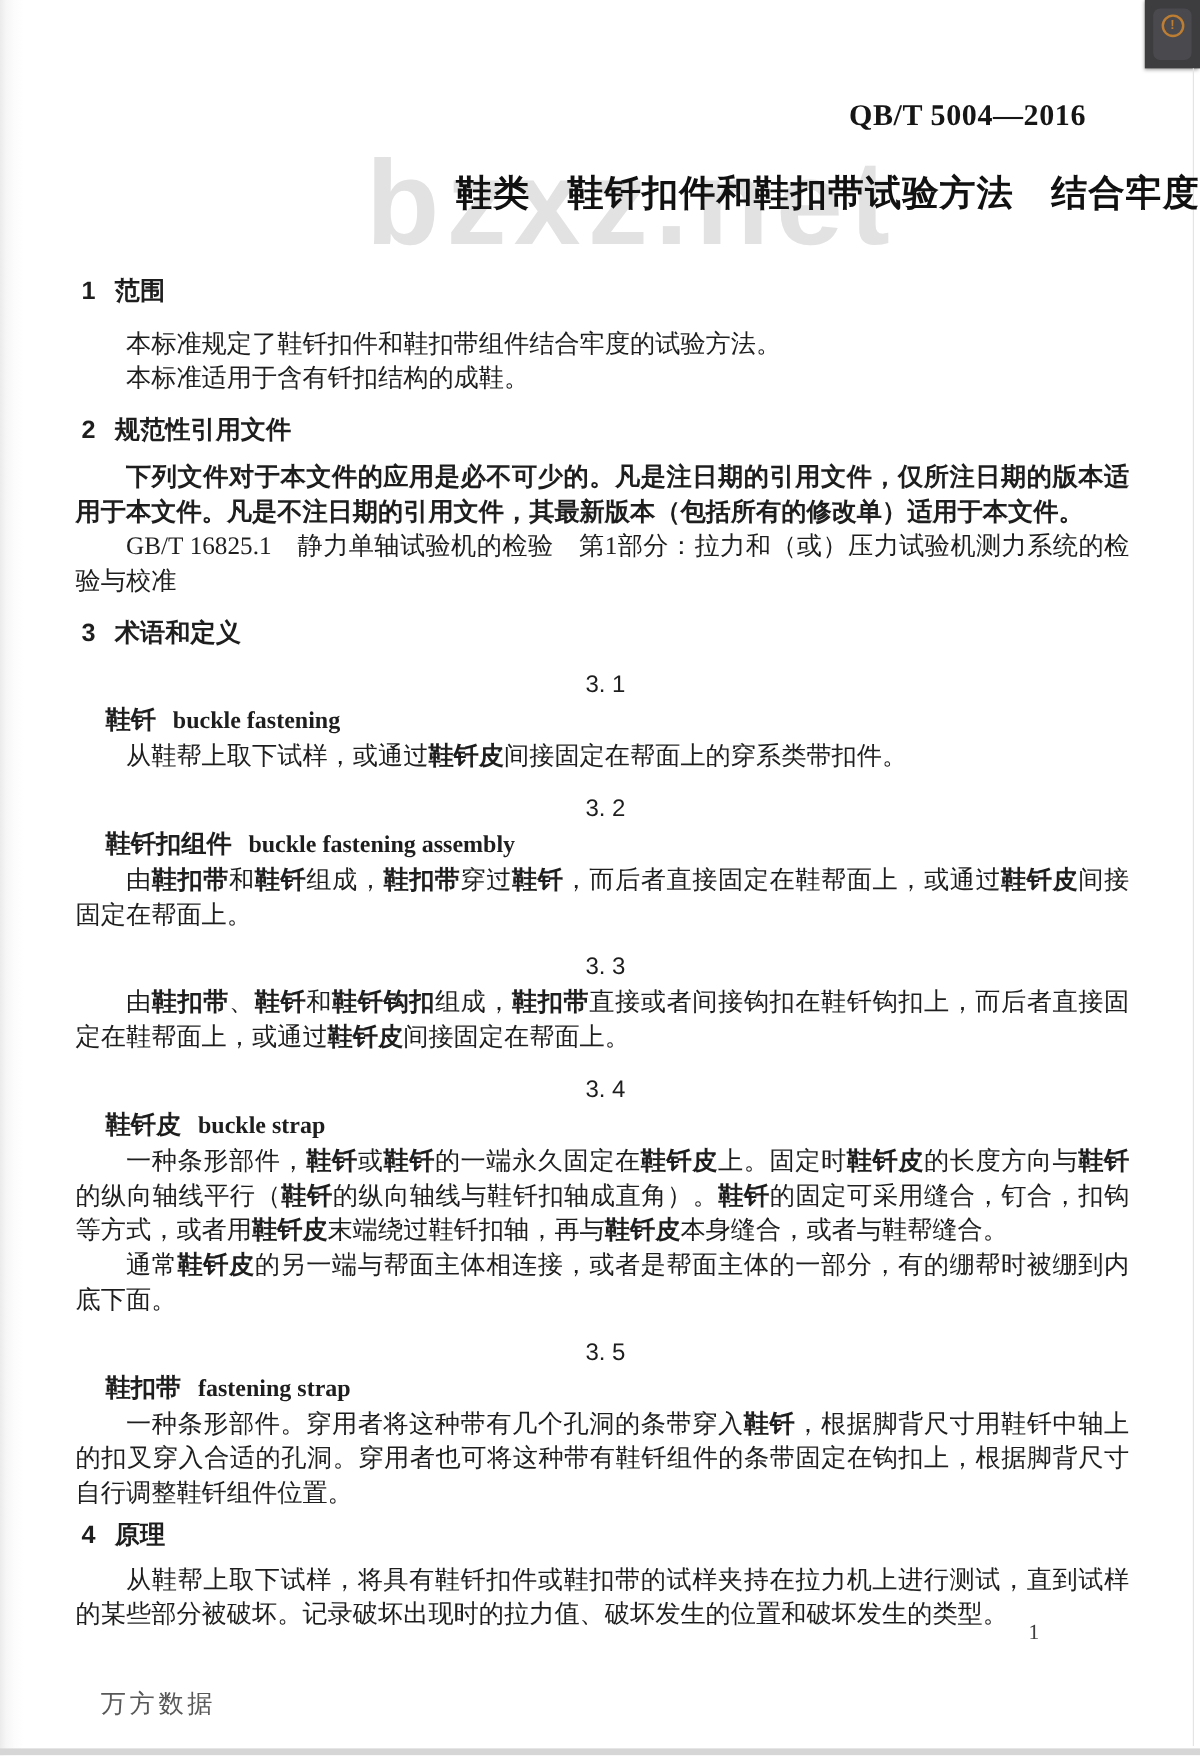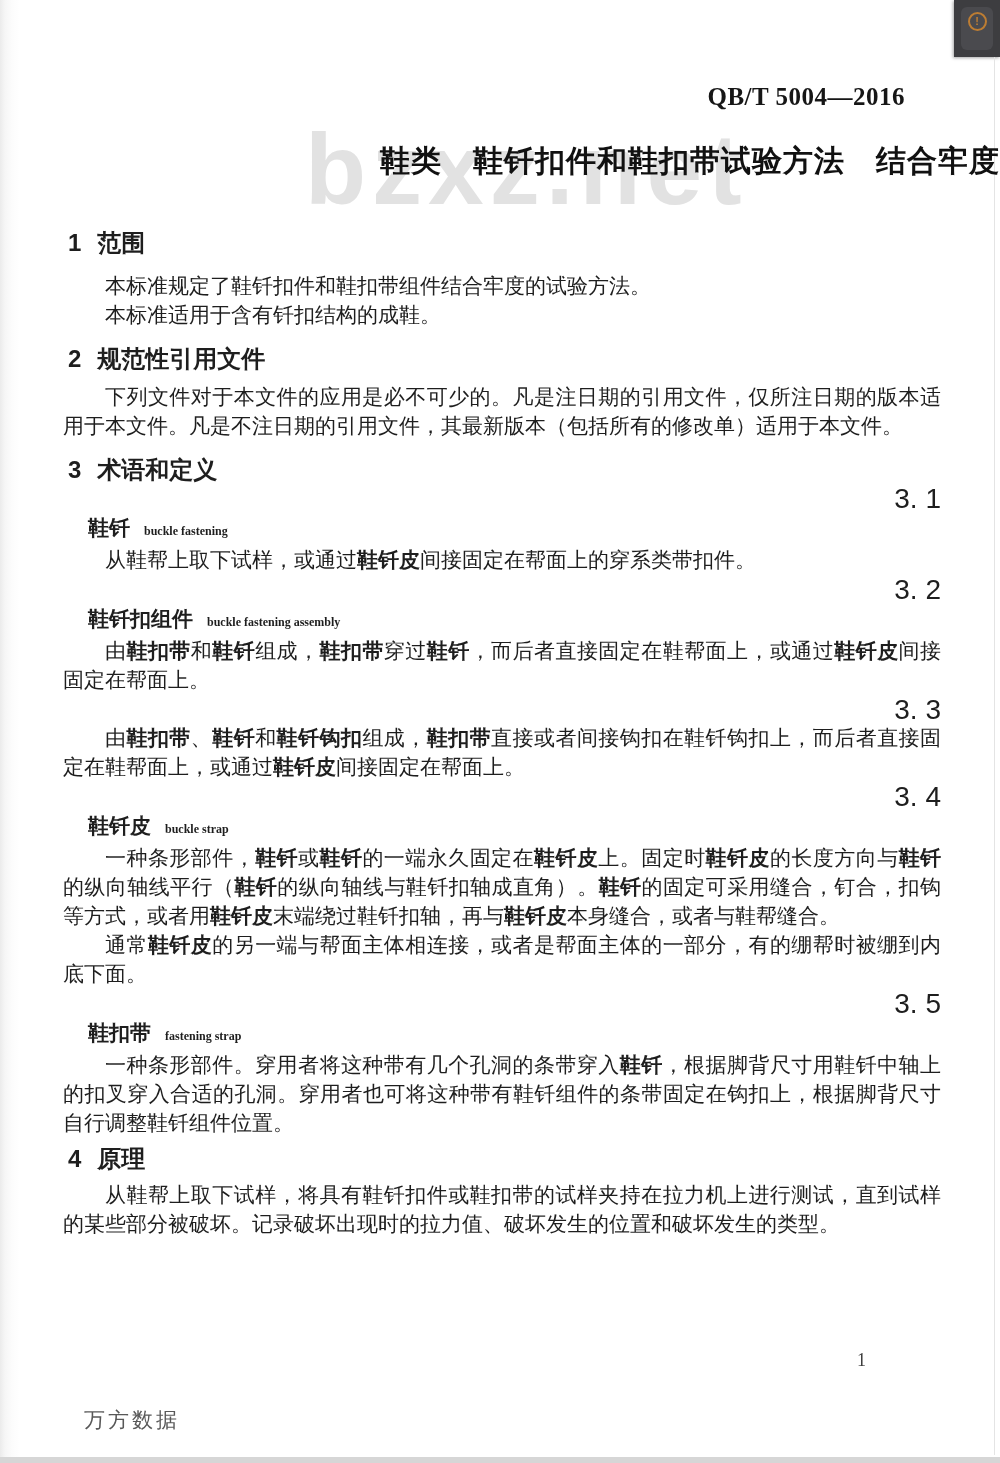--- a/index.html
+++ b/index.html
@@ -48,36 +48,36 @@
     font-family:"Liberation Sans",sans-serif;
     font-weight:bold;font-size:30px;letter-spacing:1px;color:#111;
   }
 
   .content{
     position:absolute;left:63px;top:228px;width:878px;z-index:1;
     font-size:21px;line-height:29px;text-align:justify;
   }
   .sec-h{
     font-family:"Liberation Sans",sans-serif;
-    font-weight:bold;font-size:24px;line-height:29px;
+    font-weight:bold;font-size:21px;line-height:29px;
     padding-left:5px;text-align:left;
   }
   .sec-h .num{margin-right:16px;}
   .p{margin:0;text-indent:2em;}
   .tnum{
     font-family:"Liberation Sans",sans-serif;
-    font-size:28px;line-height:29px;padding-left:5px;text-align:right;
+    font-size:20px;line-height:29px;padding-left:5px;text-align:center;margin-top:15px;
   }
   .term-line{
     font-weight:bold;line-height:29px;padding-left:25px;text-align:left;
     font-family:"Liberation Sans",sans-serif;font-size:21px;
   }
-  .term-line .en{font-family:"Liberation Serif",serif;font-size:12px;margin-left:14px;}
+  .term-line .en{font-family:"Liberation Serif",serif;font-size:20px;margin-left:14px;}
   .runs .bold{font-weight:bold;}
-  .mt15{margin-top:15px;} .mt14{margin-top:14px;} .mt10{margin-top:10px;}
+  .mt15{margin-top:15px;} .mt14{margin-top:14px;} .mt10{margin-top:10px;font-weight:bold;}
   .mt11{margin-top:11px;} .mt6{margin-top:6px;} .mt8{margin-top:8px;}
 
   .page-num{
     position:absolute;left:857px;top:1350px;z-index:1;
     font-size:18px;color:#3d3d3d;font-family:"Liberation Serif",serif;
   }
   .footer-brand{
     position:absolute;left:84px;top:1406px;z-index:1;
     font-family:"Liberation Sans",sans-serif;
     font-size:21px;letter-spacing:3px;color:#585858;
@@ -107,20 +107,21 @@
     <div class="sec-h">
       <span class="num">1</span><span>范围</span>
     </div>
     <p class="p mt15">本标准规定了鞋钎扣件和鞋扣带组件结合牢度的试验方法。</p>
     <p class="p">本标准适用于含有钎扣结构的成鞋。</p>
 
     <div class="sec-h mt14">
       <span class="num">2</span><span>规范性引用文件</span>
     </div>
     <p class="p mt10">下列文件对于本文件的应用是必不可少的。凡是注日期的引用文件，仅所注日期的版本适用于本文件。凡是不注日期的引用文件，其最新版本（包括所有的修改单）适用于本文件。</p>
+    <p class="p">GB/T 16825.1　静力单轴试验机的检验　第1部分：拉力和（或）压力试验机测力系统的检验与校准</p>
 
     <div class="sec-h mt14">
       <span class="num">3</span><span>术语和定义</span>
     </div>
 
     <div class="tnum">3. 1</div>
     <div class="term-line">
       <span>鞋钎</span><span class="en">buckle fastening</span>
     </div>
     <p class="p runs"><span>从鞋帮上取下试样，或通过</span><span class="bold">鞋钎皮</span><span>间接固定在帮面上的穿系类带扣件。</span></p>

